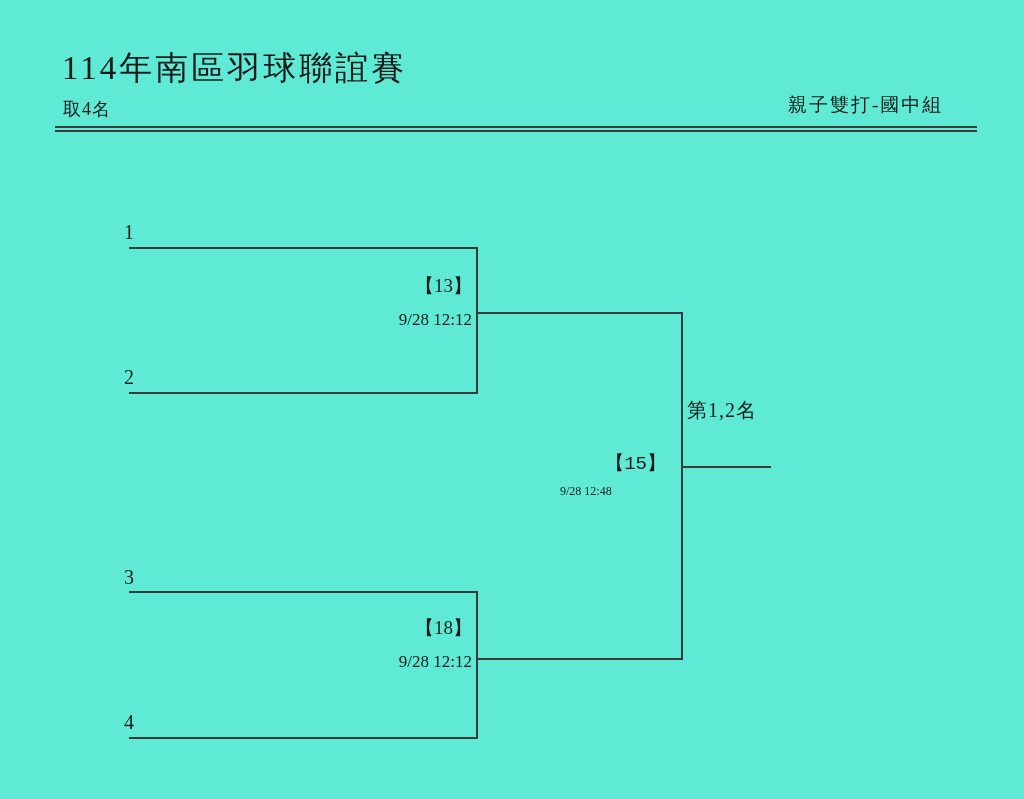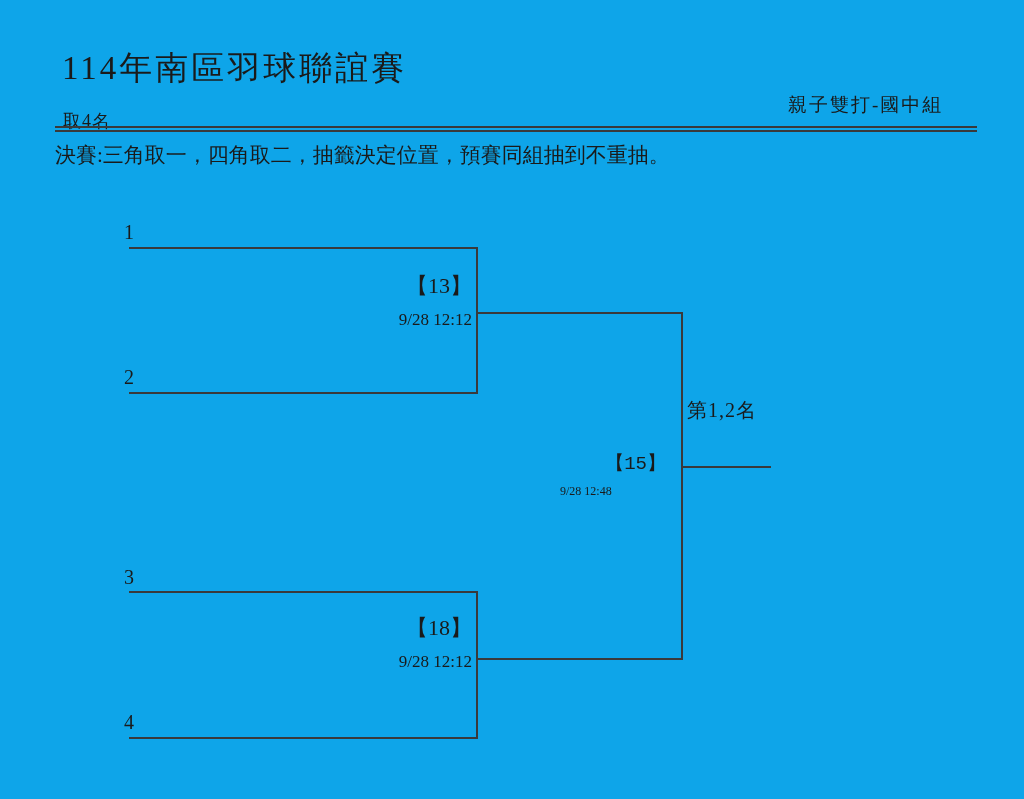--- a/index.html
+++ b/index.html
@@ -1,40 +1,39 @@
 <!DOCTYPE html>
 <html><head>
 <meta charset="utf-8">
 <style>
   * { margin: 0; padding: 0; box-sizing: border-box; }
   html, body { background: #e8e8e8; }
   .page {
     position: relative;
     width: 1024px;
     height: 799px;
-    background: #0ea5e9;
+    background: #5eead4;
     font-family: "Liberation Serif", "DejaVu Serif", serif;
     color: #1a1a1a;
     overflow: hidden;
   }
   .page-title {
     position: absolute;
     left: 62px; top: 46px;
     font-size: 33px;
     letter-spacing: 3px;
     font-weight: normal;
     white-space: nowrap;
   }
   .qualifier-note {
     position: absolute;
     left: 63px; top: 97px;
     font-size: 18px;
     letter-spacing: 1px;
     white-space: nowrap;
-    margin-top: 12px;
   }
   .division-label {
     position: absolute;
     left: 788px; top: 92px;
     font-size: 19px;
     letter-spacing: 2px;
     white-space: nowrap;
     text-align: right;
   }
   .header-divider {
@@ -55,21 +54,21 @@
   .seed-label {
     position: absolute;
     font-size: 20px;
     width: 20px;
     text-align: left;
   }
   .match-label {
     position: absolute;
     text-align: right;
   }
-  .match-id { display: block; font-size: 22px; line-height: 21px; white-space: nowrap; }
+  .match-id { display: block; font-size: 19px; line-height: 21px; white-space: nowrap; }
   .match-time { display: block; font-size: 17px; line-height: 15px; margin-top: 16px; white-space: nowrap; }
   .final-id {
     position: absolute;
     left: 560px; top: 450px; width: 106px;
     font-size: 19px; text-align: right; white-space: nowrap; font-family: Liberation Mono, monospace;
   }
   .final-time {
     position: absolute;
     left: 560px; top: 484px; width: 126px;
     font-size: 12px; text-align: left; white-space: nowrap;
@@ -84,21 +83,20 @@
 </style>
 </head>
 <body>
 
 <div class="page">
 
   <h1 class="page-title">114年南區羽球聯誼賽</h1>
   <div class="qualifier-note">取4名</div>
   <div class="division-label">親子雙打-國中組</div>
   <div class="header-divider"></div>
-  <div class="rule-text">決賽:三角取一，四角取二，抽籤決定位置，預賽同組抽到不重抽。</div>
 
   <div class="bracket">
 
     <div class="seed-label" style="left:124px; top:221px;">1</div>
     <div class="seed-label" style="left:124px; top:366px;">2</div>
     <div class="seed-label" style="left:124px; top:566px;">3</div>
     <div class="seed-label" style="left:124px; top:711px;">4</div>
 
     <div class="bline" style="left:129px; top:247px; width:349px; height:2px;"></div>
     <div class="bline" style="left:129px; top:392px; width:349px; height:2px;"></div>

